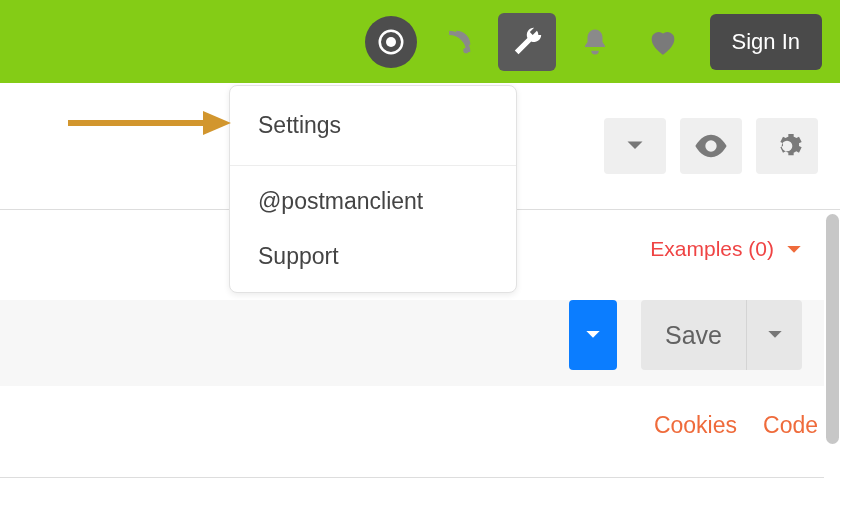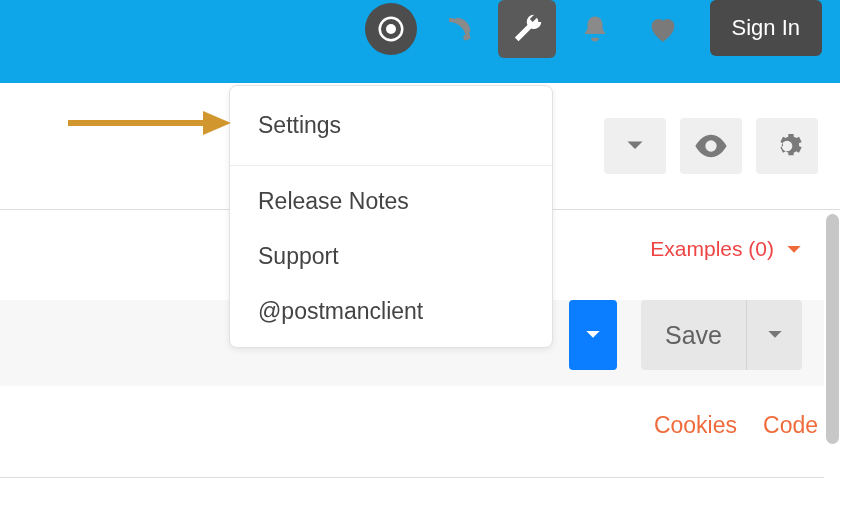--- a/index.html
+++ b/index.html
@@ -3,22 +3,23 @@
 <meta charset="utf-8">
 <style>
   * { box-sizing: border-box; margin: 0; padding: 0; }
   html, body { width: 842px; height: 508px; font-family: -apple-system, "Helvetica Neue", Arial, sans-serif; background: #fff; overflow: hidden; }
 
   
   .topbar {
     position: absolute;
     top: 0; left: 0; right: 2px;
     height: 83px;
-    background: #0ea5e9;
+    background: #84cc16;
     display: flex;
+    align-items: center;
     justify-content: flex-end;
     padding-right: 18px;
     gap: 10px;
   }
 
   .icon-btn {
     width: 58px; height: 58px;
     display: flex; align-items: center; justify-content: center;
     border-radius: 6px;
     cursor: pointer;
@@ -159,21 +160,21 @@
     height: 230px;
     background: #c7c7c7;
     border-radius: 7px;
   }
 
   
   .dropdown {
     position: absolute;
     left: 229px;
     top: 85px;
-    width: 324px;
+    width: 288px;
     background: #fff;
     border: 1px solid #e2e2e2;
     border-radius: 8px;
     box-shadow: 0 2px 6px rgba(0,0,0,0.08);
     z-index: 50;
   }
   .dropdown .menu-item {
     padding: 22px 28px;
     font-size: 23px;
     color: #444;
@@ -287,21 +288,20 @@
   <span>Cookies</span>
   <span>Code</span>
 </div>
 
 <div class="bottom-line"></div>
 
 <div class="scrollthumb"></div>
 
 <div class="dropdown">
   <div class="menu-item">Settings</div>
-  <div class="menu-item">Release Notes</div>
+  <div class="menu-item">@postmanclient</div>
   <div class="menu-item">Support</div>
-  <div class="menu-item">@postmanclient</div>
 </div>
 
 <svg class="arrow" width="170" height="30" viewBox="0 0 170 30">
   <line x1="5" y1="15" x2="145" y2="15" stroke="#d2962e" stroke-width="6"></line>
   <polygon points="140,3 168,15 140,27" fill="#d2962e"></polygon>
 </svg>
 
 </body></html>

